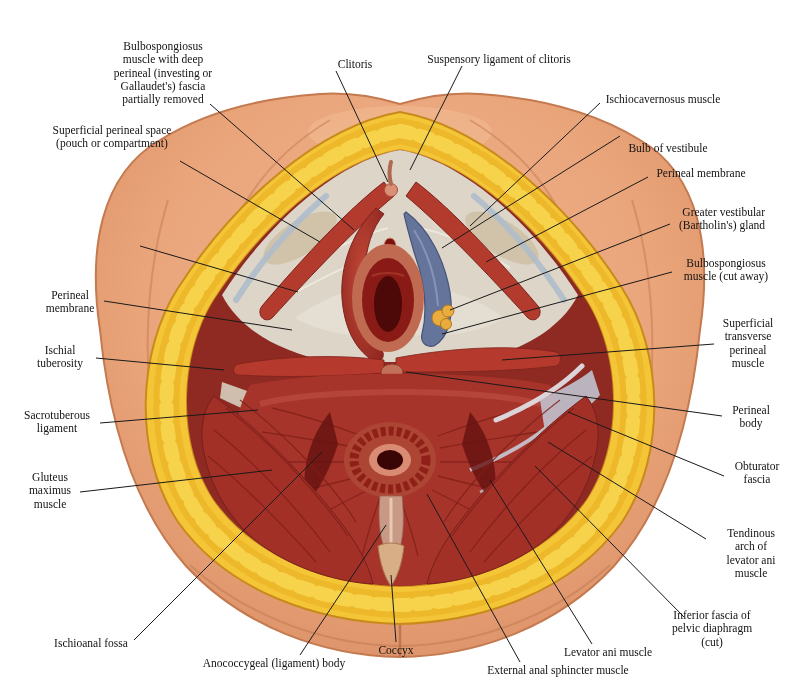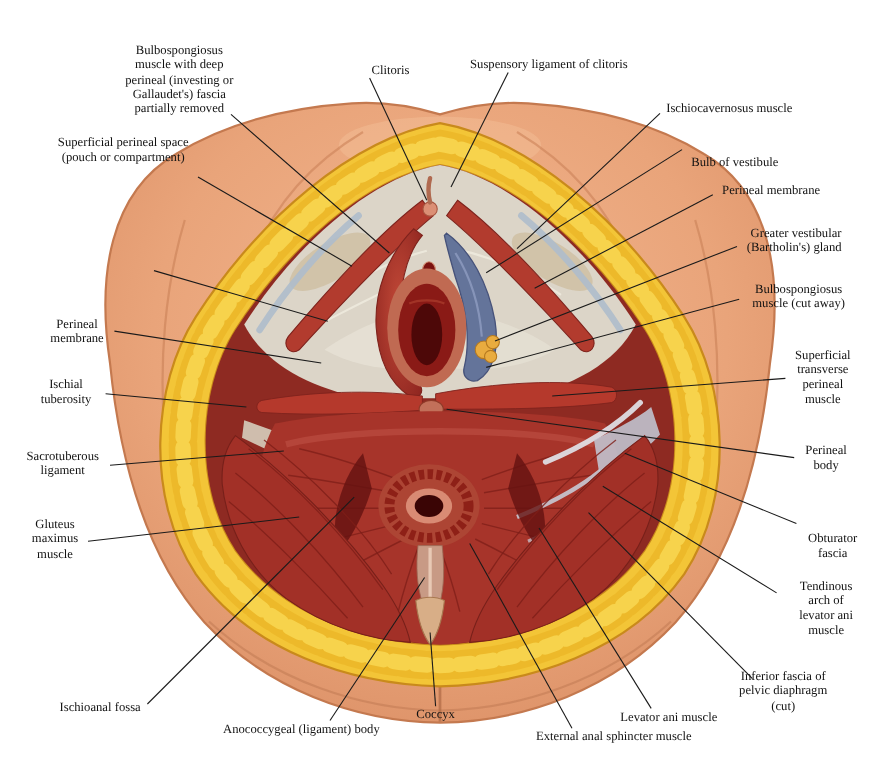--- a/index.html
+++ b/index.html
@@ -201,21 +201,21 @@
       <div class="label" style="left: 722px; top: 206px; color: rgb(18, 18, 18); text-align: right;">Greater vestibular
 (Bartholin's) gland</div>
       <div class="label" style="left: 726px; top: 257px; color: rgb(18, 18, 18);">Bulbospongiosus
 muscle (cut away)</div>
       <div class="label" style="left: 748px; top: 317px; color: rgb(18, 18, 18);">Superficial
 transverse
 perineal
 muscle</div>
       <div class="label" style="left: 751px; top: 404px; color: rgb(18, 18, 18);">Perineal
 body</div>
-      <div class="label" style="left: 757px; top: 484px; color: rgb(18, 18, 18);">Obturator
+      <div class="label" style="left: 757px; top: 460px; color: rgb(18, 18, 18);">Obturator
 fascia</div>
       <div class="label" style="left: 751px; top: 527px; color: rgb(18, 18, 18);">Tendinous arch of
 levator ani muscle</div>
       <div class="label" style="left: 712px; top: 609px; color: rgb(18, 18, 18);">Inferior fascia of
 pelvic diaphragm (cut)</div>
       <div class="label" style="left: 608px; top: 646px; color: rgb(18, 18, 18);">Levator ani muscle</div>
       <div class="label" style="left: 558px; top: 664px; color: rgb(18, 18, 18);">External anal sphincter muscle</div>
       <div class="label" style="left: 396px; top: 644px; color: rgb(18, 18, 18);">Coccyx</div>
       <div class="label" style="left: 274px; top: 657px; color: rgb(18, 18, 18);">Anococcygeal (ligament) body</div>
       <div class="label" style="left: 91px; top: 637px; color: rgb(18, 18, 18);">Ischioanal fossa</div>

